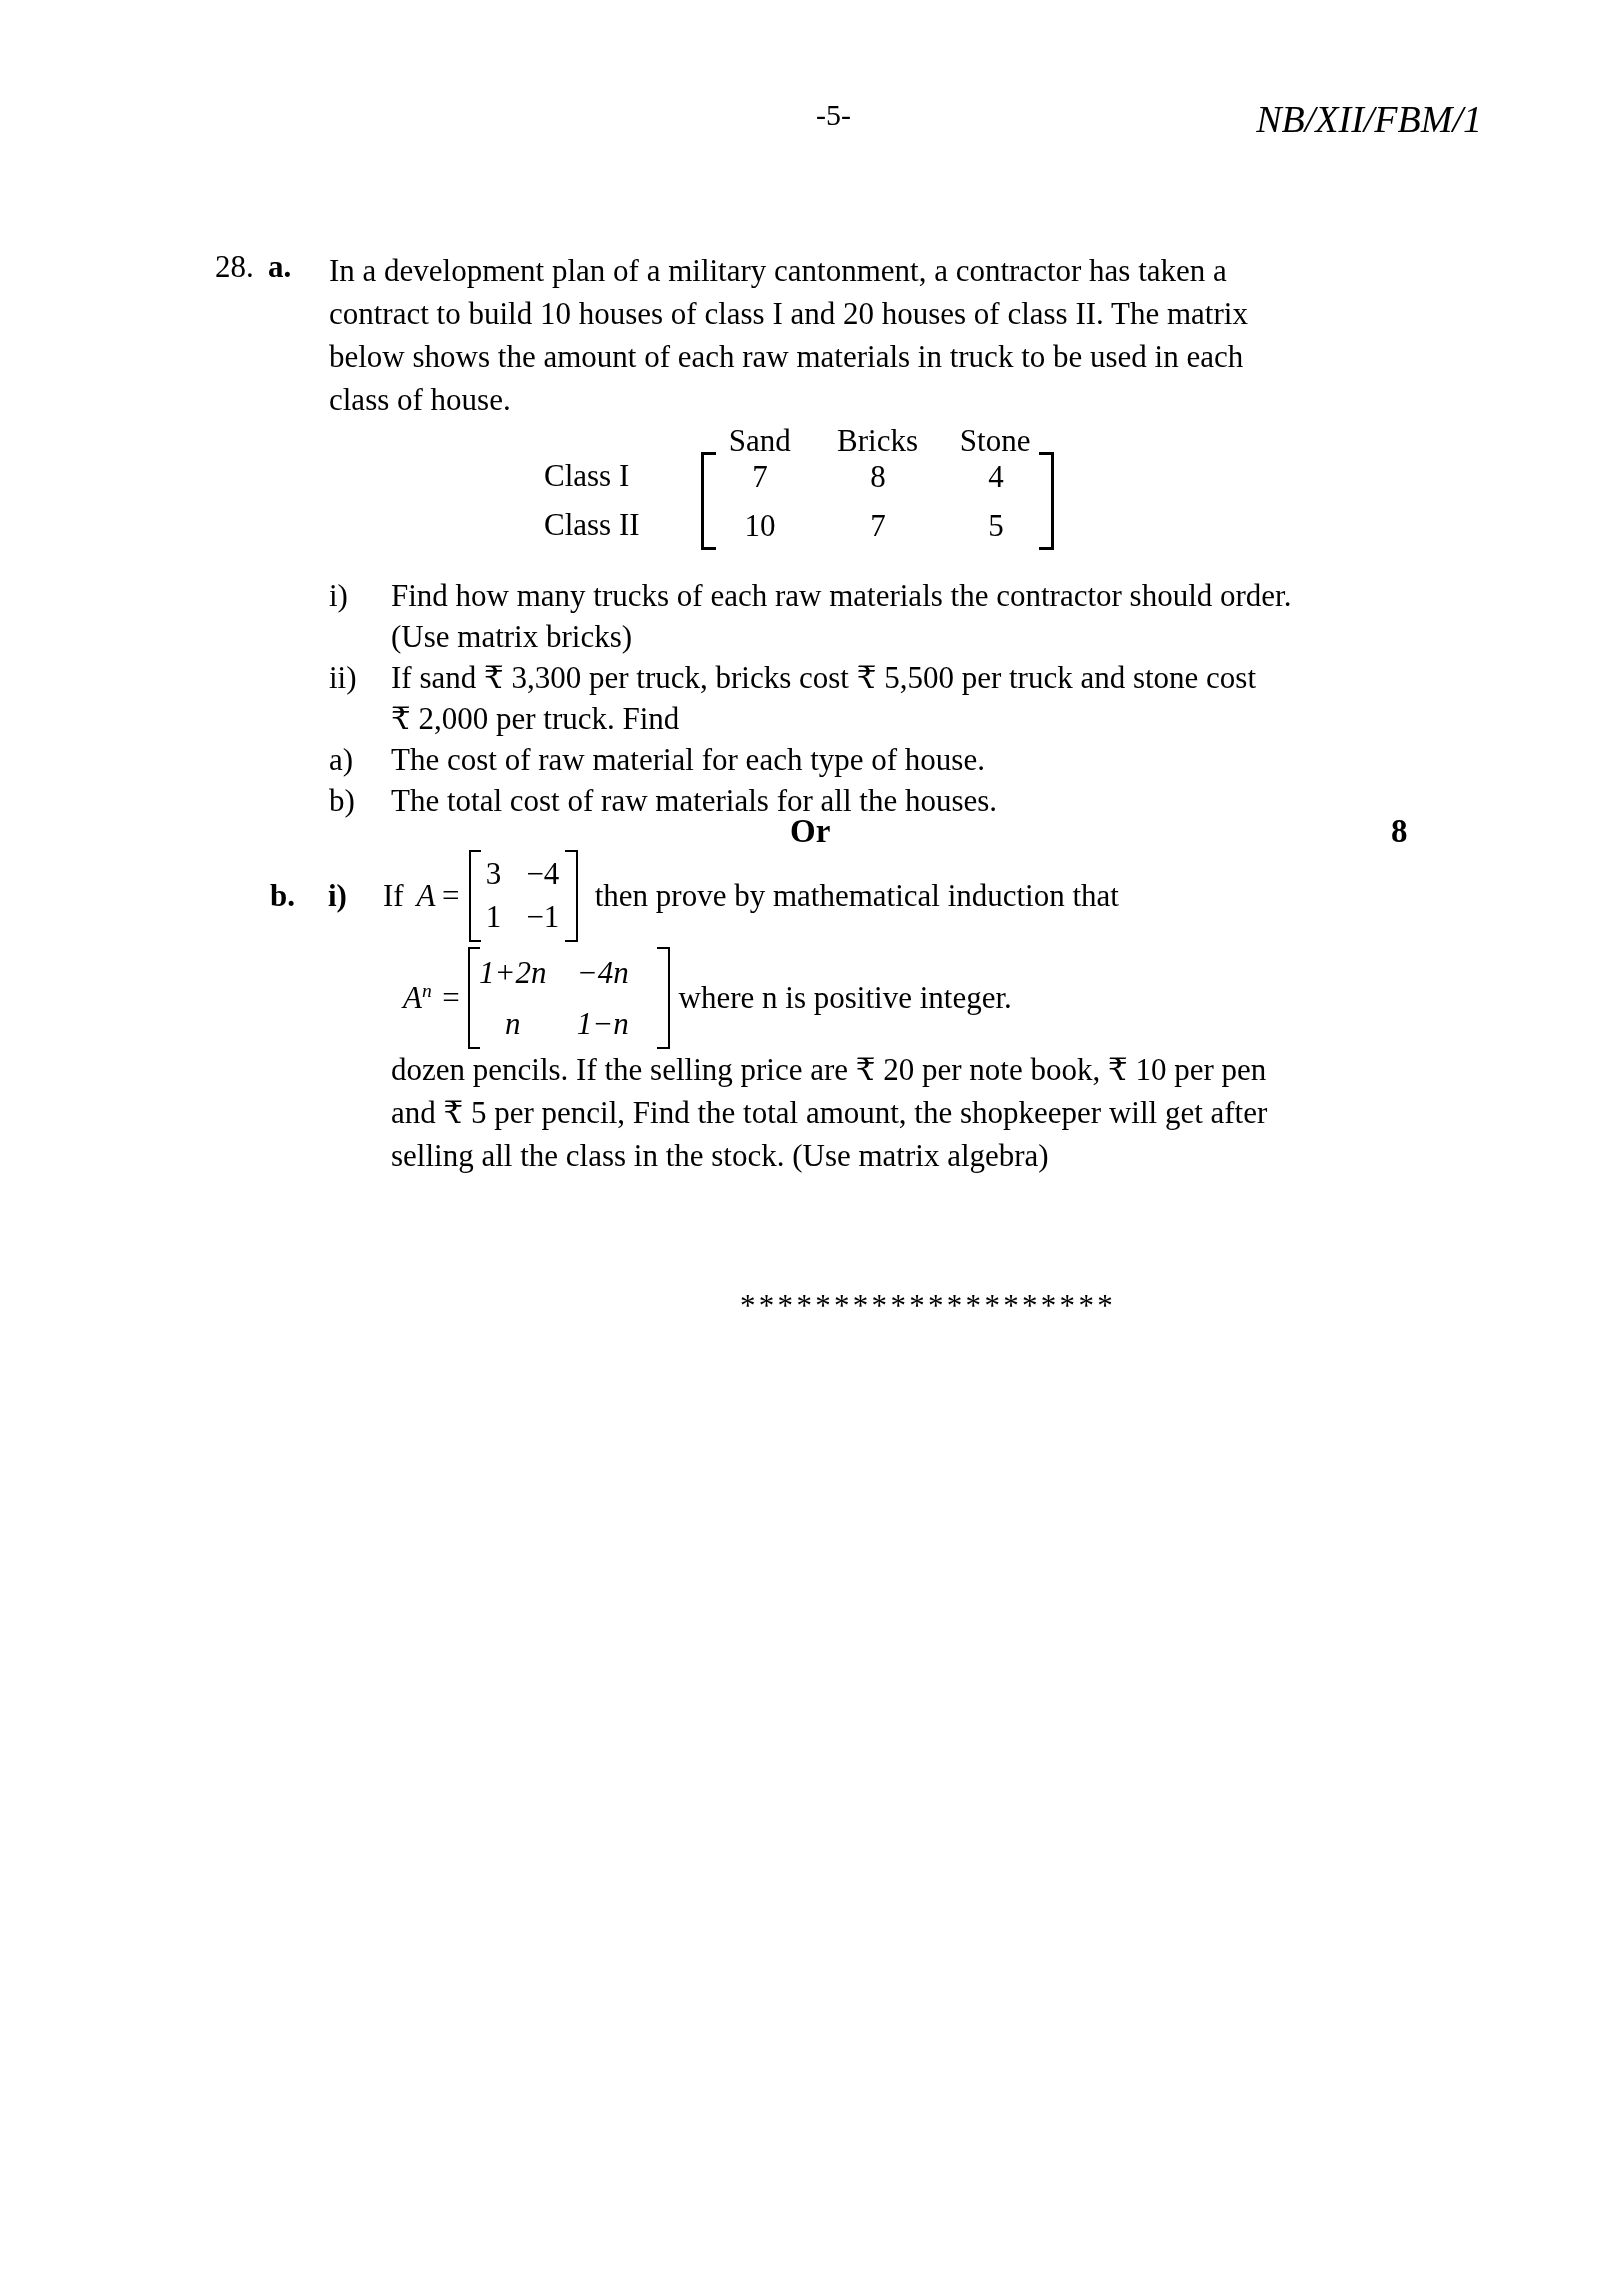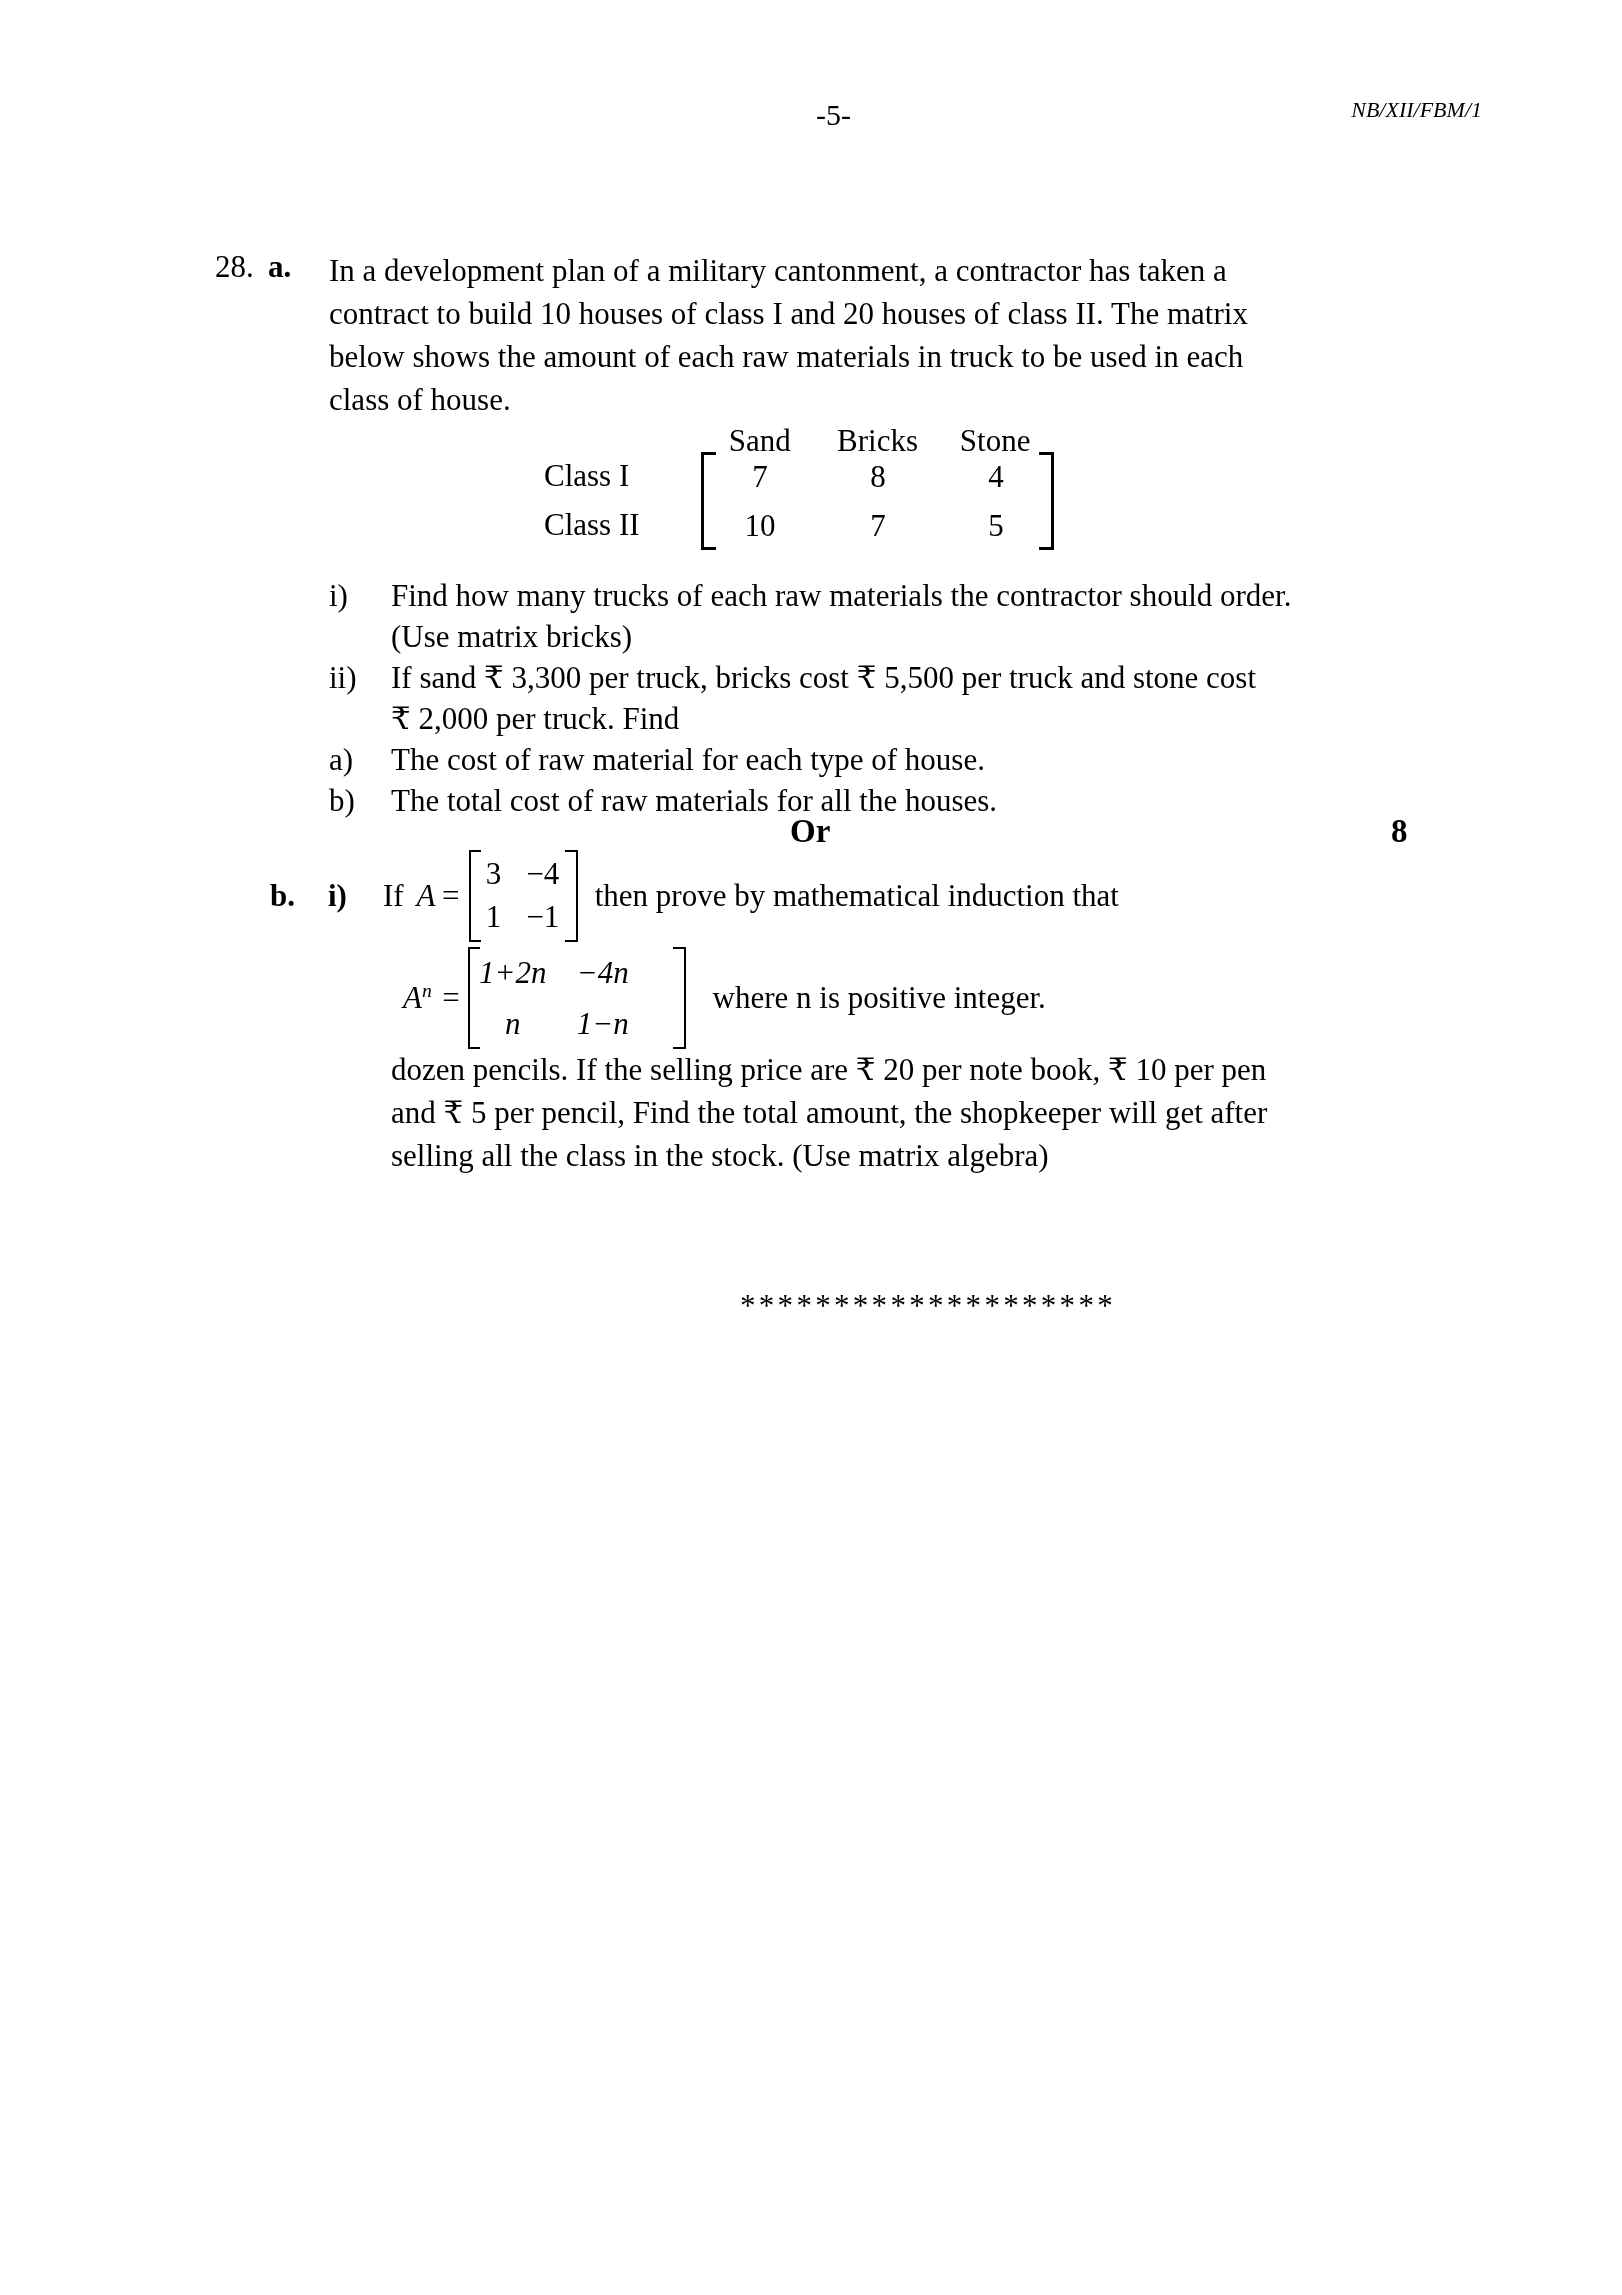--- a/index.html
+++ b/index.html
@@ -10,21 +10,21 @@
     background: #ffffff;
     color: #000000;
     font-family: "Liberation Serif", "DejaVu Serif", serif;
     font-size: 31px;
     overflow: hidden;
   }
   .abs { position: absolute; }
 
   
   .page-num { top: 98px; left: 816px; font-size: 30px; }
-  .doc-code { top: 97px; right: 140px; font-size: 22px; font-style: italic; }
+  .doc-code { top: 97px; right: 140px; font-size: 38px; font-style: italic; }
 
   
   .q-number { top: 249px; left: 215px; }
   .q-part-a { top: 249px; left: 268px; font-weight: bold; }
   .para { top: 249px; left: 329px; width: 1099px; }
   .para .pline { line-height: 43px; height: 43px; white-space: nowrap; }
 
   
   .m1-headers { top: 421px; left: 701px; width: 353px; display: flex; }
   .m1-headers span { width: 118px; text-align: center; line-height: 39px; }
@@ -73,21 +73,21 @@
   .matA::after  { right: 0; border-right: 2.6px solid #000; }
   .matA .grid { position: absolute; top: 2.6px; left: 5.2px; width: 99px; height: 86px;
     display: grid; grid-template-columns: 39px 60px; grid-template-rows: 43px 43px; }
   .matA .grid span { display: flex; align-items: center; justify-content: center; }
 
   
   .bline2 { top: 944px; left: 403px; height: 108px; display: flex; align-items: center; white-space: nowrap; }
   .bline2 .w-An { font-style: italic; margin-right: 10.5px; }
   .bline2 .w-An sup { font-size: 19.6px; }
   .bline2 .w-eq { margin-right: 7.9px; }
-  .matAn { position: relative; width: 218px; height: 102px; margin-right: 27px; }
+  .matAn { position: relative; width: 202px; height: 102px; margin-right: 9px; }
   .matAn::before, .matAn::after {
     content: ""; position: absolute; top: 0; bottom: 0; width: 10.5px;
     border-top: 2.6px solid #000; border-bottom: 2.6px solid #000;
   }
   .matAn::before { left: 0; border-left: 2.6px solid #000; }
   .matAn::after  { right: 0; border-right: 2.6px solid #000; }
   .matAn .grid { position: absolute; top: 0; left: 9.2px; width: 180px; height: 102px;
     display: grid; grid-template-columns: 72px 108px; grid-template-rows: 51px 51px;
     font-style: italic; }
   .matAn .grid span { display: flex; align-items: center; justify-content: center; }

